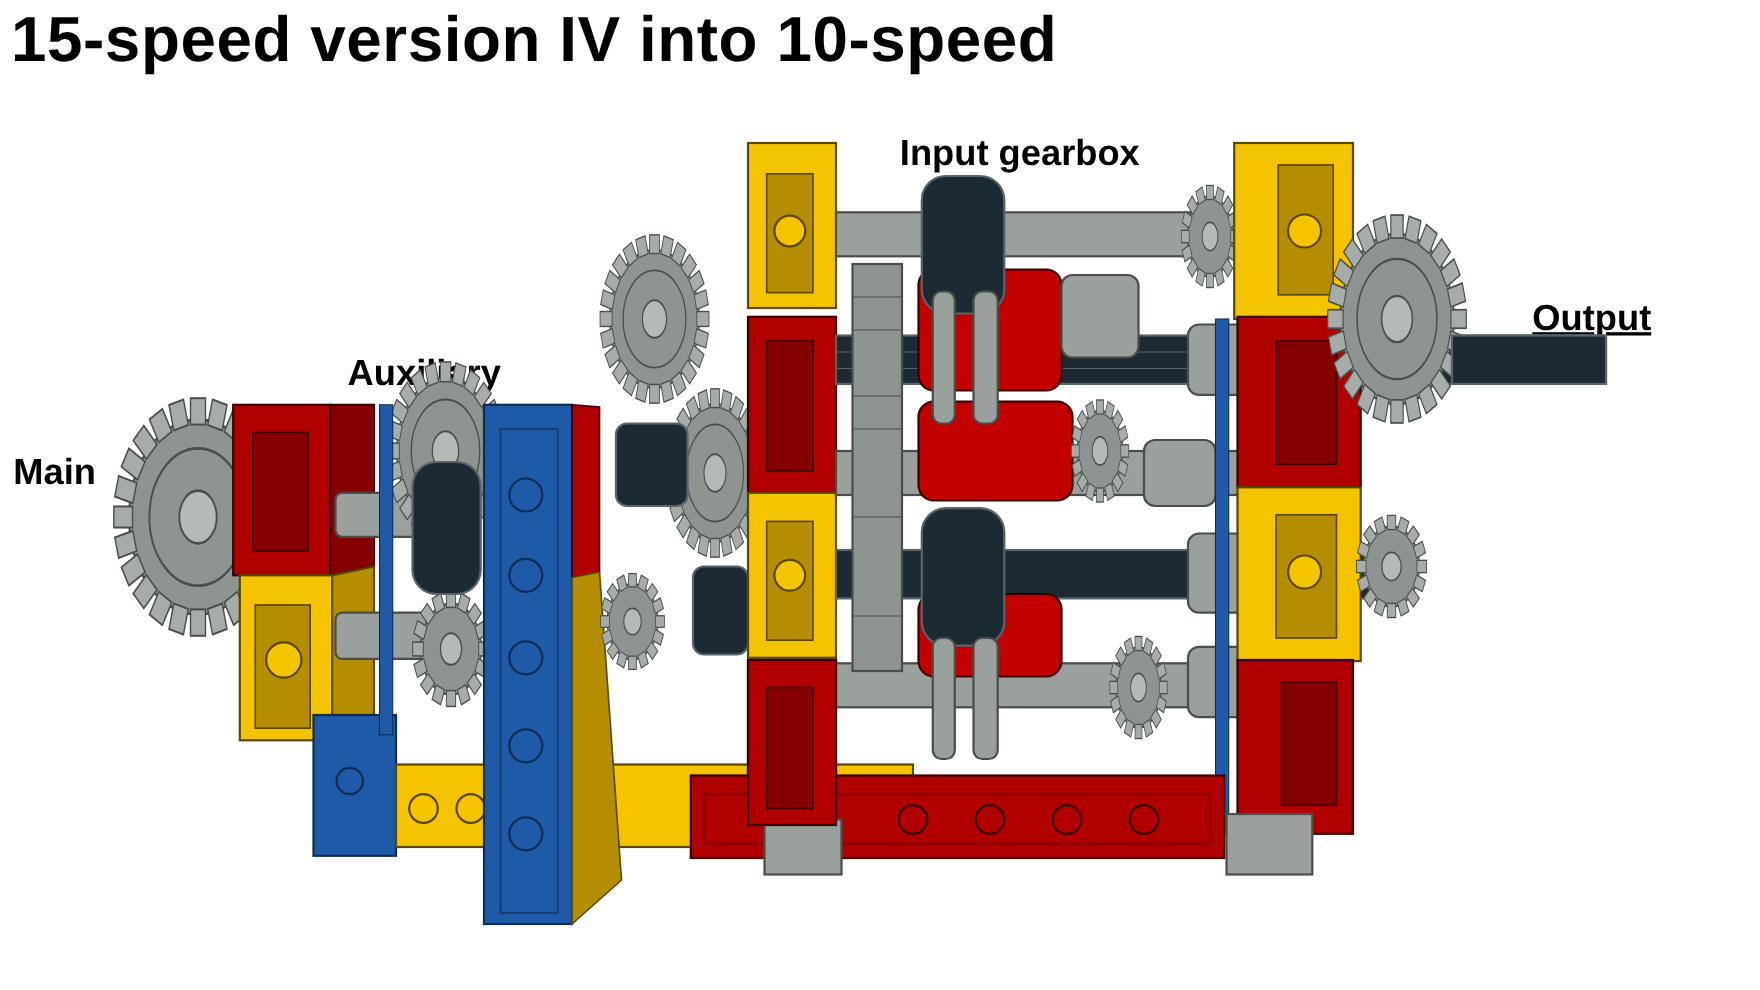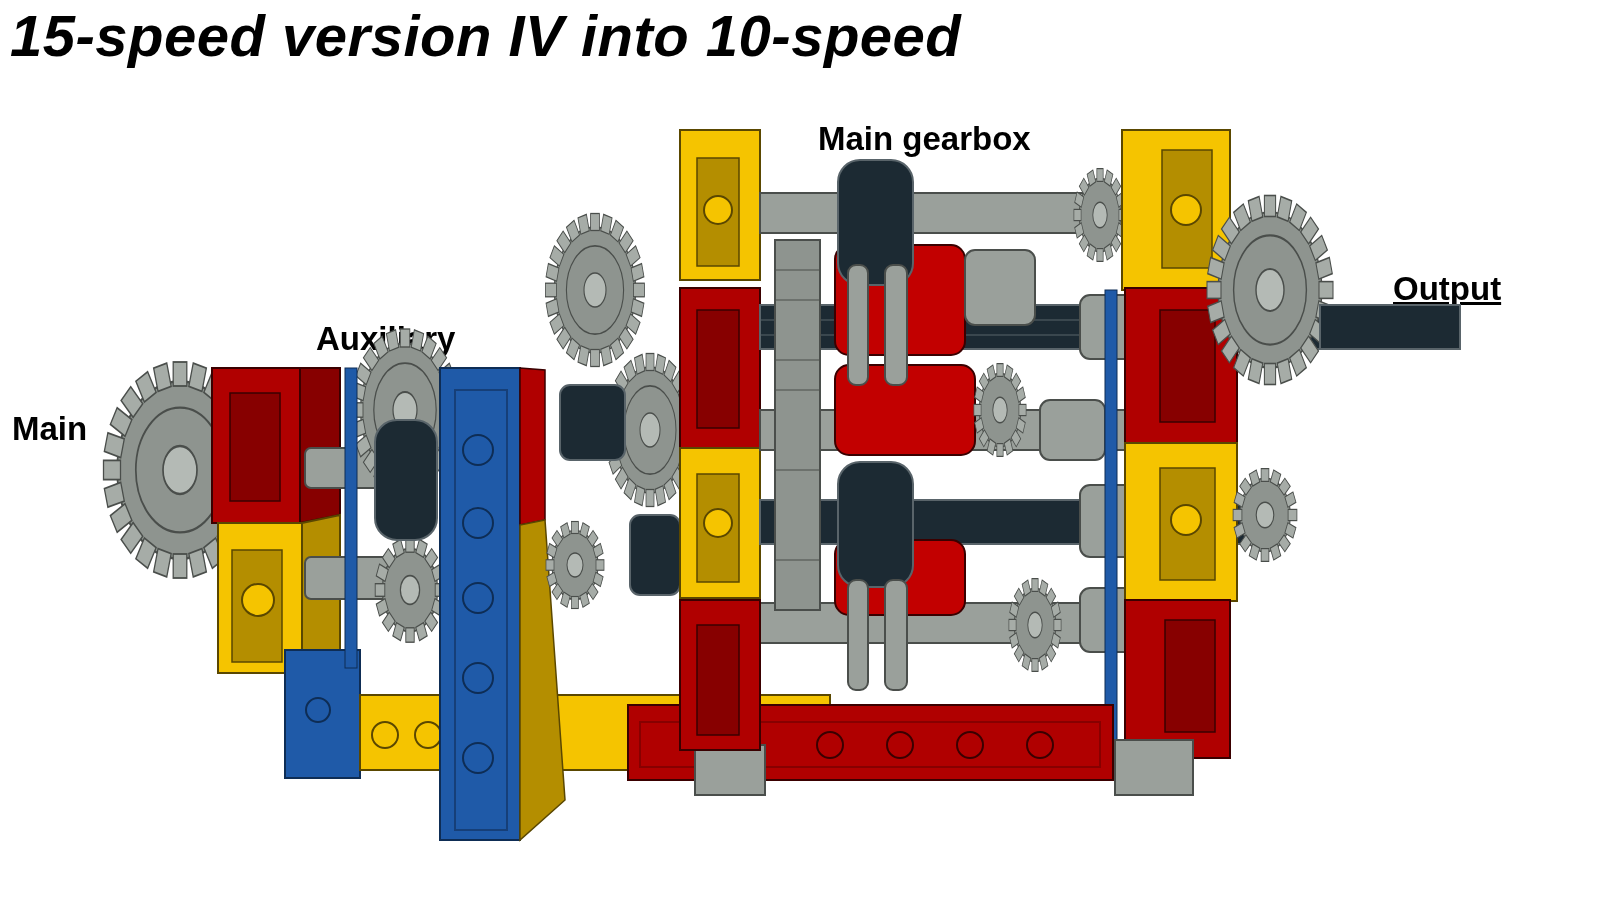--- a/index.html
+++ b/index.html
@@ -1,31 +1,31 @@
 <!DOCTYPE html>
 <html><head>
 <meta charset="utf-8">
 <style>
   html, body { margin: 0; padding: 0; background: #ffffff; }
   body { width: 1600px; height: 900px; position: relative; overflow: hidden; font-family: "Liberation Sans", sans-serif; }
-  .title { position: absolute; left: 10px; top: 2px; font-size: 58px; font-weight: bold; color: #000; letter-spacing: 0.5px; white-space: nowrap; font-style: italic; }
+  .title { position: absolute; left: 10px; top: 2px; font-size: 58px; font-weight: bold; color: #000; letter-spacing: 0.5px; white-space: nowrap; }
   .label { position: absolute; font-size: 33px; font-weight: bold; color: #000; white-space: nowrap; }
   #lbl-input { left: 12px; top: 410px; }
   #lbl-aux { left: 316px; top: 320px; }
   #lbl-main { left: 818px; top: 120px; }
   #lbl-output { left: 1393px; top: 270px; text-decoration: underline; }
   svg.diagram { position: absolute; left: 0; top: 0; }
 </style>
 </head>
 <body>
 
 <div class="title">15-speed version IV into 10-speed</div>
 <div class="label" id="lbl-input">Main</div>
 <div class="label" id="lbl-aux">Auxiliary</div>
-<div class="label" id="lbl-main">Main gearbox</div>
+<div class="label" id="lbl-main">Input gearbox</div>
 <div class="label" id="lbl-output">Output</div>
 
 <svg class="diagram" width="1600" height="900" viewBox="0 0 1600 900">
   <defs>
     <g id="gear24">
       <circle r="74" fill="#8e948f" stroke="#4a4e4b" stroke-width="2"></circle>
       <g fill="#a6aca7" stroke="#4a4e4b" stroke-width="1.5">
         <rect x="-8" y="-90" width="16" height="20"></rect>
         <rect x="-8" y="-90" width="16" height="20" transform="rotate(15)"></rect>
         <rect x="-8" y="-90" width="16" height="20" transform="rotate(30)"></rect>

